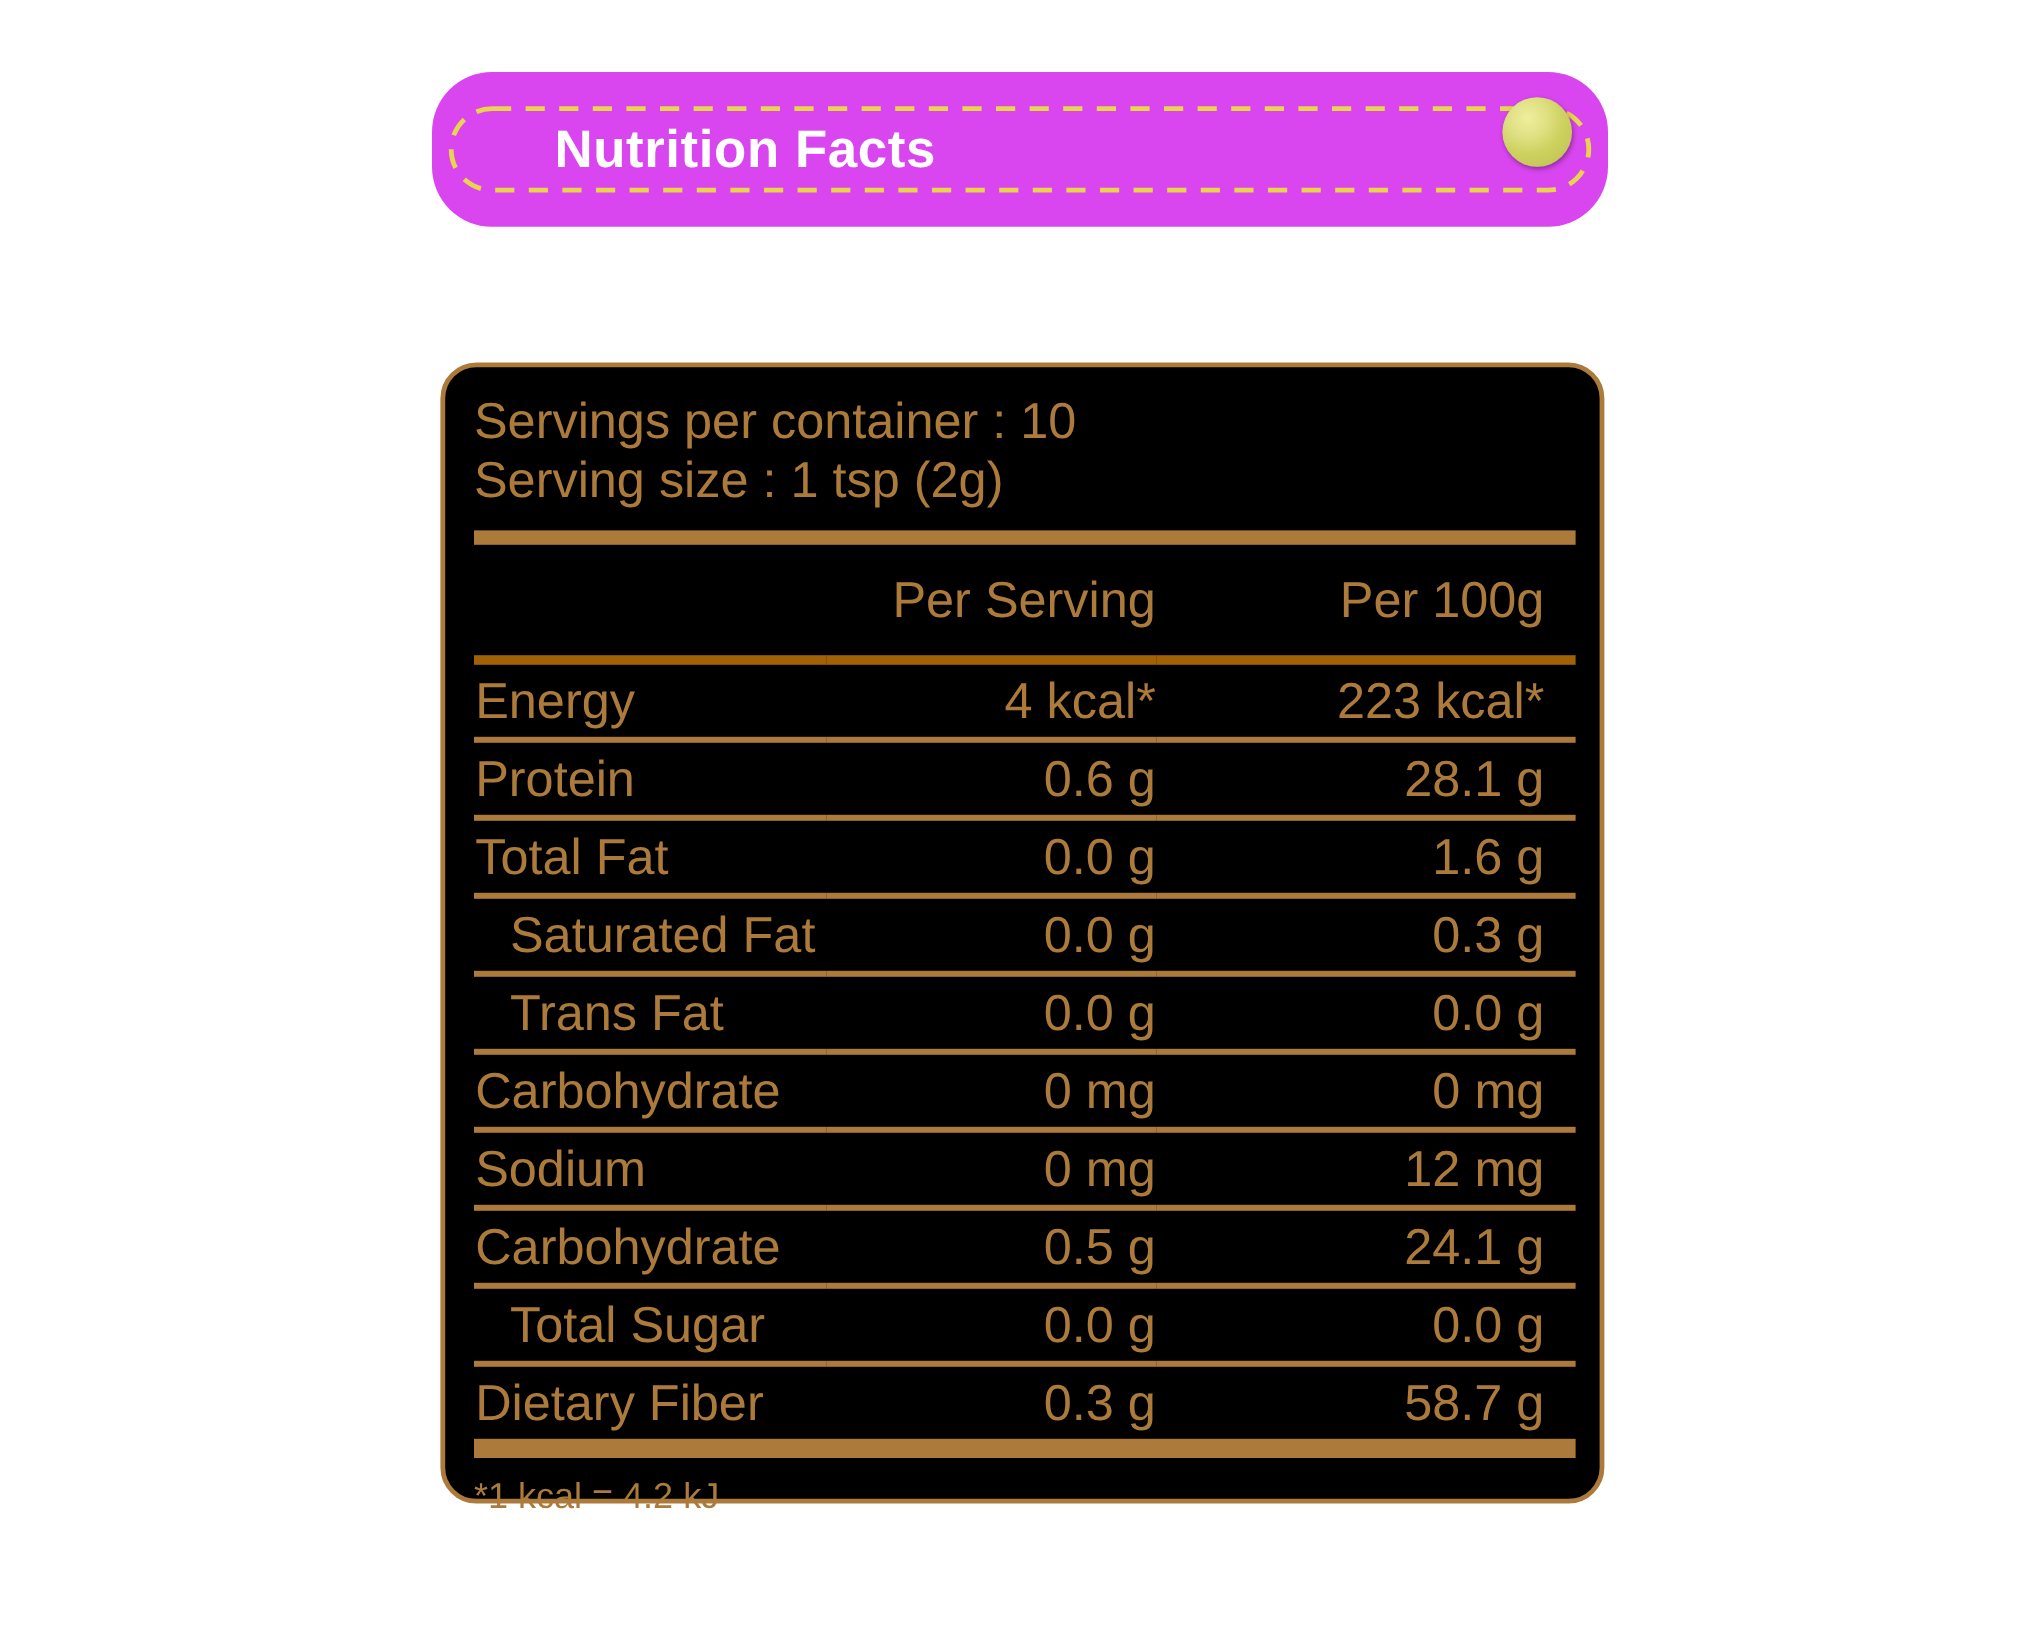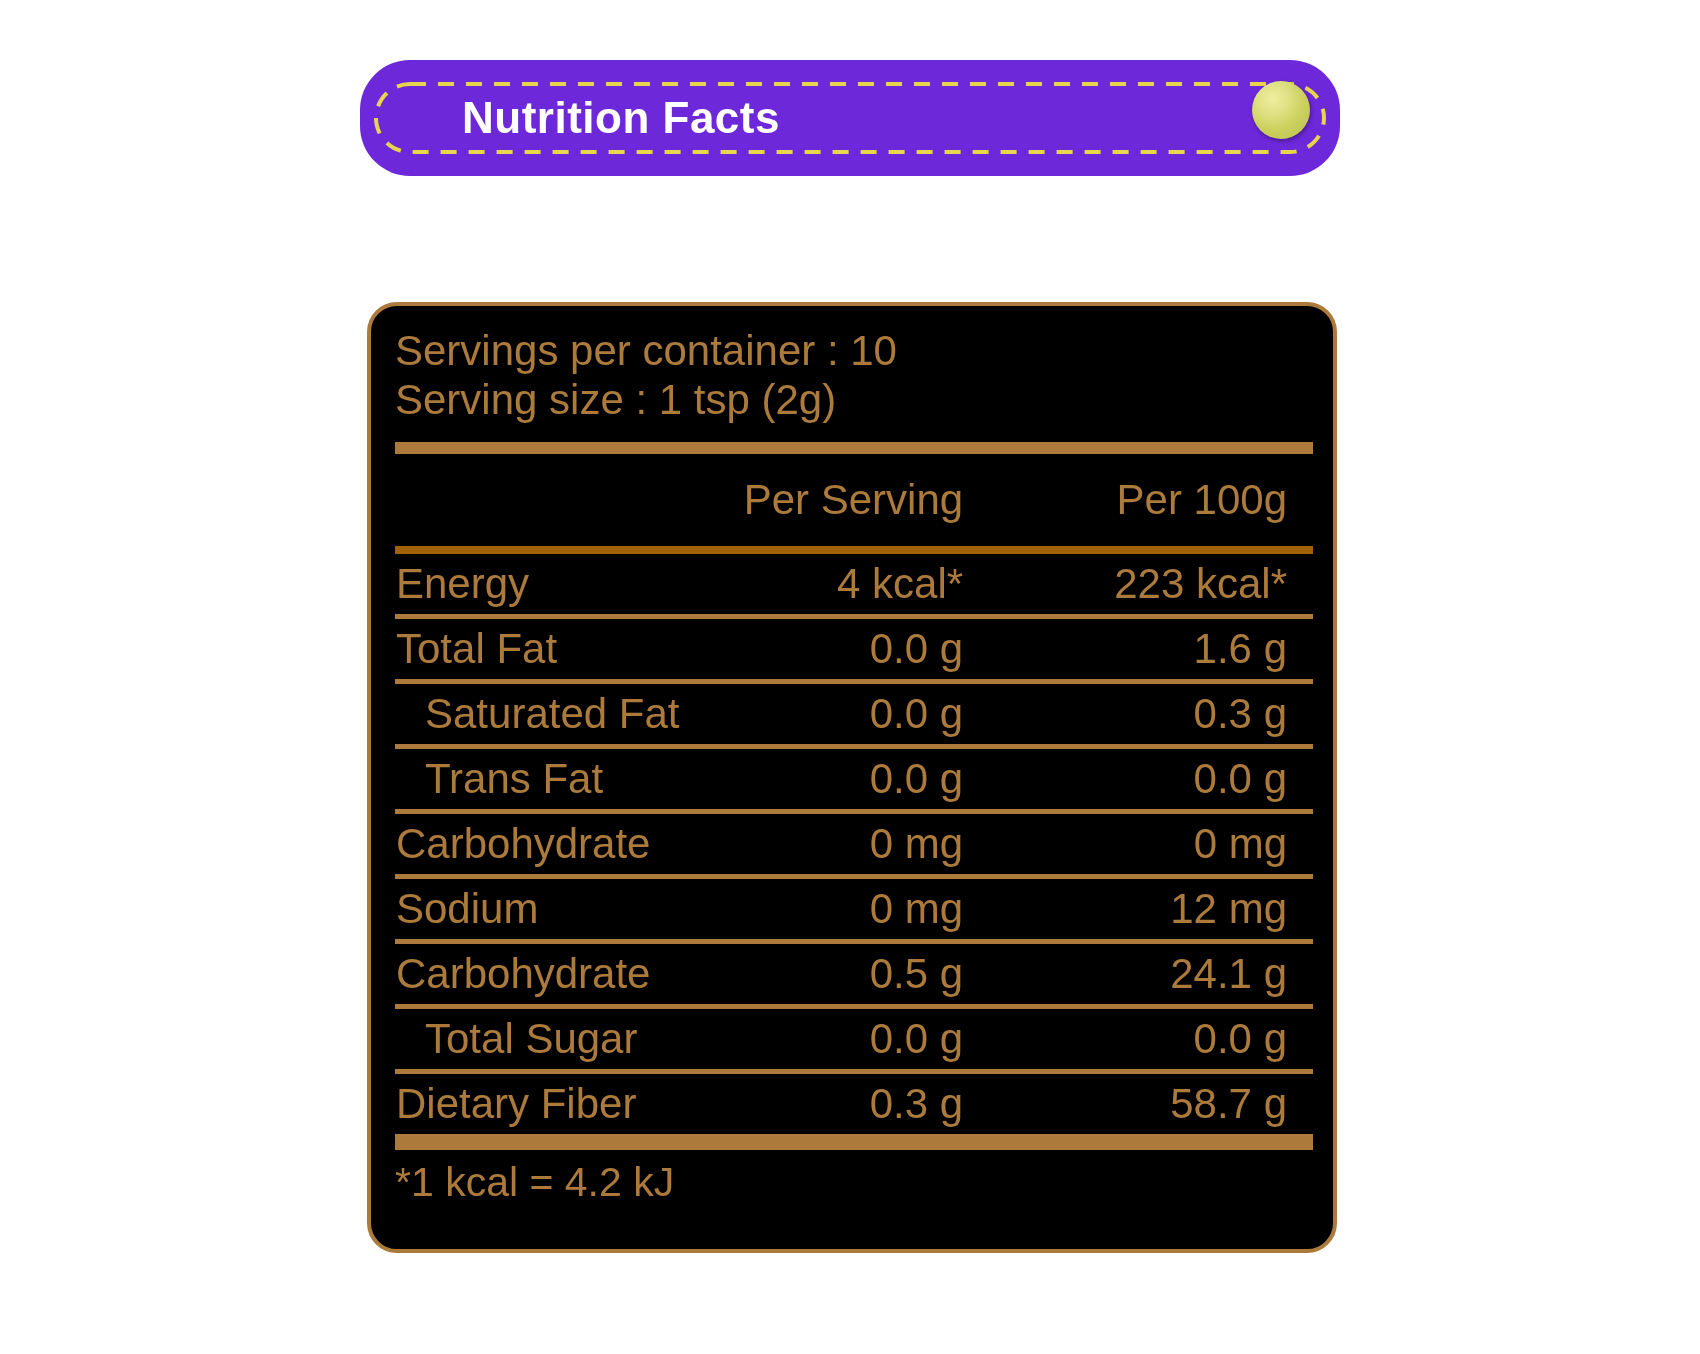--- a/index.html
+++ b/index.html
@@ -5,22 +5,22 @@
   html,body{margin:0;padding:0;background:#ffffff;}
   body{
     position:relative;
     width:1700px;height:1354px;
     font-family:"Liberation Sans", sans-serif;
     overflow:hidden;
   }
 
   
   .banner{
-    position:absolute;left:360px;top:60px;width:980px;height:116px;
-    background:#6d28d9;border-radius:50px;
+    position:absolute;left:360px;top:60px;width:980px;height:129px;
+    background:#d946ef;border-radius:50px;
   }
   .banner svg.dash{position:absolute;left:0;top:0;width:100%;height:100%;}
   .banner-title{
     position:absolute;left:102px;top:50%;transform:translateY(-50%);
     color:#ffffff;font-size:44px;font-weight:800;letter-spacing:.5px;
     white-space:nowrap;
   }
   .banner-button{
     position:absolute;right:30px;top:21px;width:58px;height:58px;border-radius:50%;
     background:radial-gradient(circle at 36% 30%, #EFEE9E 0%, #E0E185 28%, #CDD15E 55%, #C3C857 78%, #8F934A 100%);
@@ -54,21 +54,21 @@
   table.facts tbody tr{border-bottom:5px solid #AC7B3B;}
   table.facts tbody tr:last-child{border-bottom:none;}
   table.facts td{
     height:58px;vertical-align:middle;white-space:nowrap;
   }
   td.label{text-align:left;margin-left:36px;}
   td.label.indent{padding-left:30px;}
   td.val-serving, th.h-serving{text-align:right;}
   td.val-100g, th.h-100g{text-align:right;padding-right:26px;margin-top:40px;}
 
-  .footnote{font-size:41px;line-height:49px;margin-top:8px;white-space:nowrap;}
+  .footnote{font-size:30px;line-height:49px;margin-top:8px;white-space:nowrap;}
 </style>
 </head>
 <body>
 
 <div class="banner">
   <svg class="dash" viewBox="0 0 980 100" aria-hidden="true">
     <rect x="16" y="16" width="948" height="68" rx="34" ry="34" fill="none" stroke="#E9D44E" stroke-width="4" stroke-dasharray="16 12"></rect>
   </svg>
   <div class="banner-title">Nutrition Facts</div>
   <div class="banner-button"></div>
@@ -90,20 +90,25 @@
         <th></th>
         <th class="h-serving">Per Serving</th>
         <th class="h-100g">Per 100g</th>
       </tr>
     </thead>
     <tbody>
         <tr>
           <td class="label">Energy</td>
           <td class="val-serving">4 kcal*</td>
           <td class="val-100g">223 kcal*</td>
+        </tr>
+        <tr>
+          <td class="label">Protein</td>
+          <td class="val-serving">0.6 g</td>
+          <td class="val-100g">28.1 g</td>
         </tr>
         <tr>
           <td class="label">Total Fat</td>
           <td class="val-serving">0.0 g</td>
           <td class="val-100g">1.6 g</td>
         </tr>
         <tr>
           <td class="label indent">Saturated Fat</td>
           <td class="val-serving">0.0 g</td>
           <td class="val-100g">0.3 g</td>

